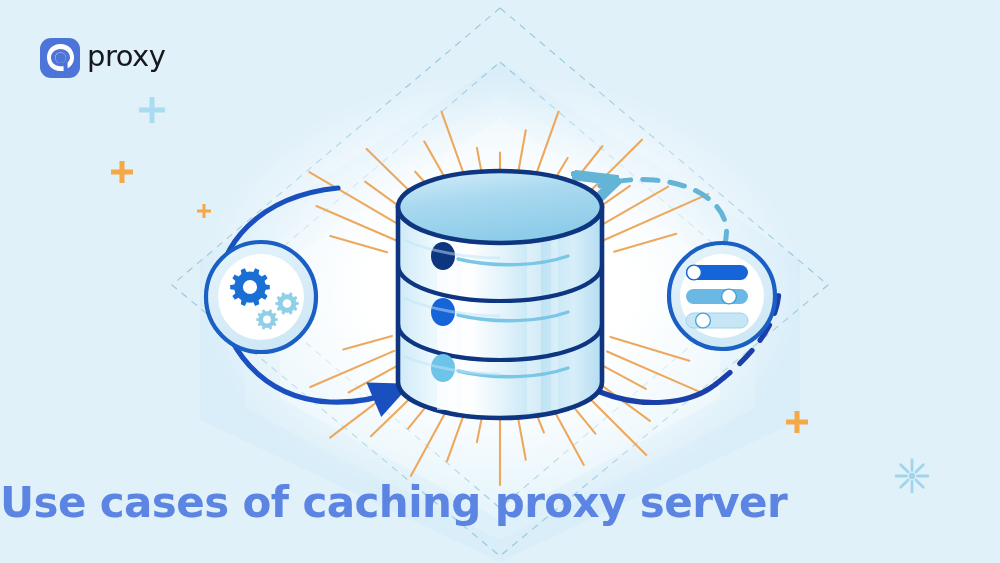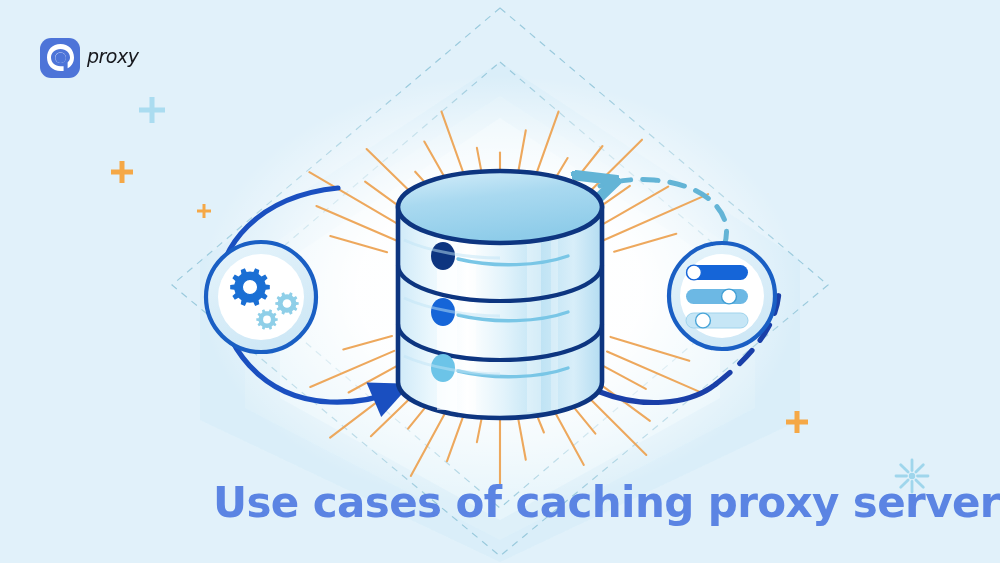--- a/index.html
+++ b/index.html
@@ -35,36 +35,35 @@
     gap: 7px;
     z-index: 40;
   }
   .logo-mark {
     width: 40px;
     height: 40px;
     display: block;
   }
   .logo-text {
     font-family: "DejaVu Sans", sans-serif;
-    font-size: 19px;
+    font-size: 29px;
     font-weight: 400;
     letter-spacing: -0.5px;
     color: #16181d;
     line-height: 1;
     padding-bottom: 3px;
-    font-style: italic;
   }
 
   
   .title {
     position: absolute;
     left: 0;
     right: 0;
     top: 482px;
-    text-align: right;
+    text-align: left;
     z-index: 45;
     font-family: "DejaVu Sans", sans-serif;
     font-size: 42px;
     font-weight: 700;
     color: #5b84e3;
     letter-spacing: -0.6px;
     white-space: nowrap;
     line-height: 1;
   }
 </style>

